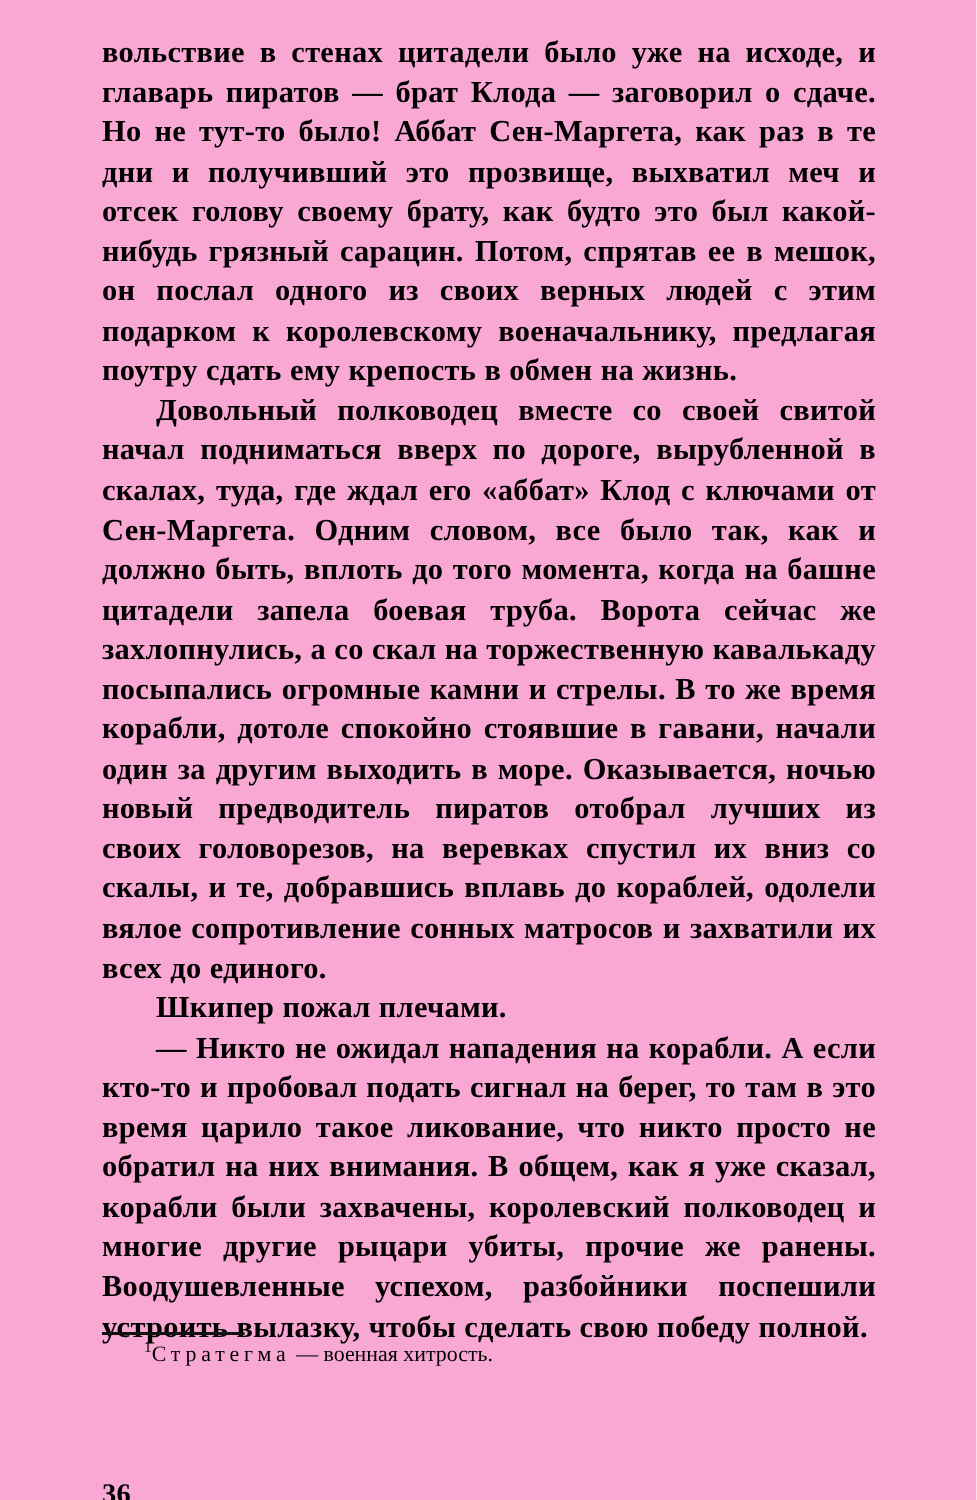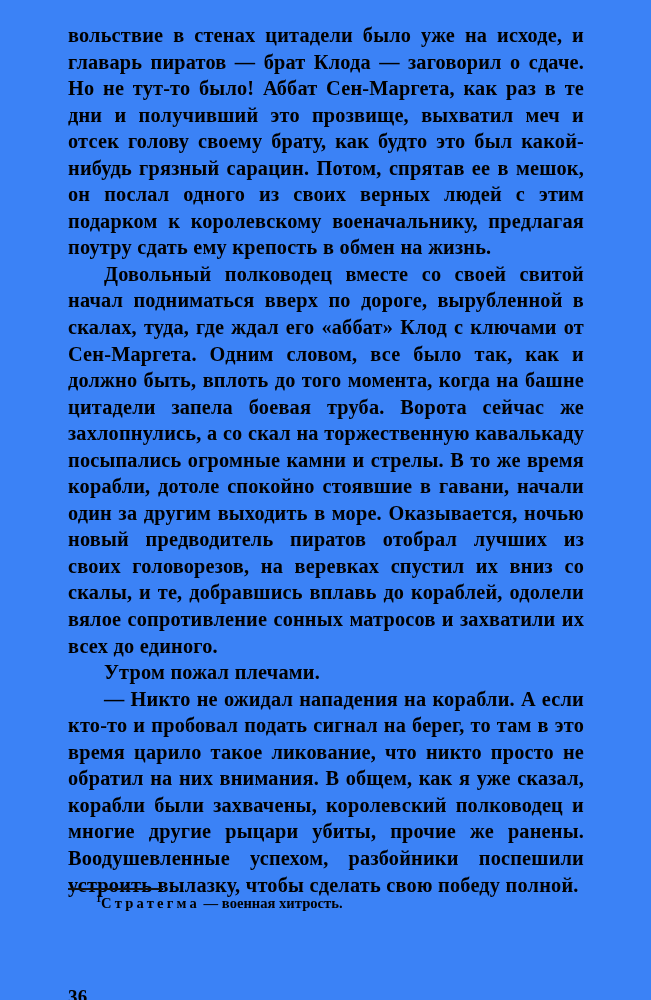--- a/index.html
+++ b/index.html
@@ -5,21 +5,21 @@
   html, body {
     margin: 0;
     padding: 0;
     background: #ffffff;
   }
 
   .page {
     position: relative;
     width: 651px;
     height: 1000px;
-    background: #3b82f6;
+    background: #f9a8d4;
     overflow: hidden;
     font-family: "Liberation Serif", "DejaVu Serif", serif;
     color: #000000;
     -webkit-font-smoothing: none;
   }
 
   .text-block {
     position: absolute;
     left: 68px;
     top: 22px;
@@ -63,21 +63,21 @@
     width: 95px;
     height: 0;
     border-top: 2px solid #111111;
     margin: 0 0 4px 0;
   }
 
   .footnote-text {
     margin: 0;
     font-size: 14.6px;
     line-height: 19px;
-    font-weight: 700;
+    font-weight: 400;
     text-indent: 28px;
     white-space: nowrap;
   }
 
   .footnote-text sup {
     font-size: 0.7em;
     vertical-align: super;
     line-height: 0;
   }
 
@@ -103,21 +103,21 @@
 <div class="page">
 
   <div class="text-block">
 
     <p class="para continuation">вольствие в стенах цитадели было уже на исходе, и главарь пиратов — брат Клода — заговорил о сдаче. Но не тут-то было! Аббат Сен-Маргета, как раз в те дни и получивший это прозвище, выхватил меч и отсек голову своему брату, как будто это был какой-нибудь грязный сарацин. Потом, спрятав ее в мешок, он послал одного из своих верных людей с этим подарком к королевскому военачальнику, предлагая поутру сдать ему крепость в обмен на жизнь.</p>
 
 
     <p class="para">Довольный полководец вместе со своей свитой начал подниматься вверх по дороге, вырубленной в скалах, туда, где ждал его «аббат» Клод с ключами от Сен-Маргета. Одним словом, все было так, как и должно быть, вплоть до того момента, когда на башне цитадели запела боевая труба. Ворота сейчас же захлопнулись, а со скал на торжественную кавалькаду посыпались огромные камни и стрелы. В то же время корабли, дотоле спокойно стоявшие в гавани, начали один за другим выходить в море. Оказывается, ночью новый предводитель пиратов отобрал лучших из своих головорезов, на веревках спустил их вниз со скалы, и те, добравшись вплавь до кораблей, одолели вялое сопротивление сонных матросов и захватили их всех до единого.</p>
 
 
-    <p class="para">Утром пожал плечами.</p>
+    <p class="para">Шкипер пожал плечами.</p>
 
     <p class="para">— Никто не ожидал нападения на корабли. А если кто-то и пробовал подать сигнал на берег, то там в это время царило такое ликование, что никто просто не обратил на них внимания. В общем, как я уже сказал, корабли были захвачены, королевский полководец и многие другие рыцари убиты, прочие же ранены. Воодушевленные успехом, разбойники поспешили устроить вылазку, чтобы сделать свою победу полной.</p>
 
   </div>
 
   <div class="footnote">
     <div class="footnote-rule"></div>
     <p class="footnote-text"><sup>1</sup><span class="footnote-term">Стратегма</span><span> — </span><span>военная хитрость.</span></p>
   </div>
 

